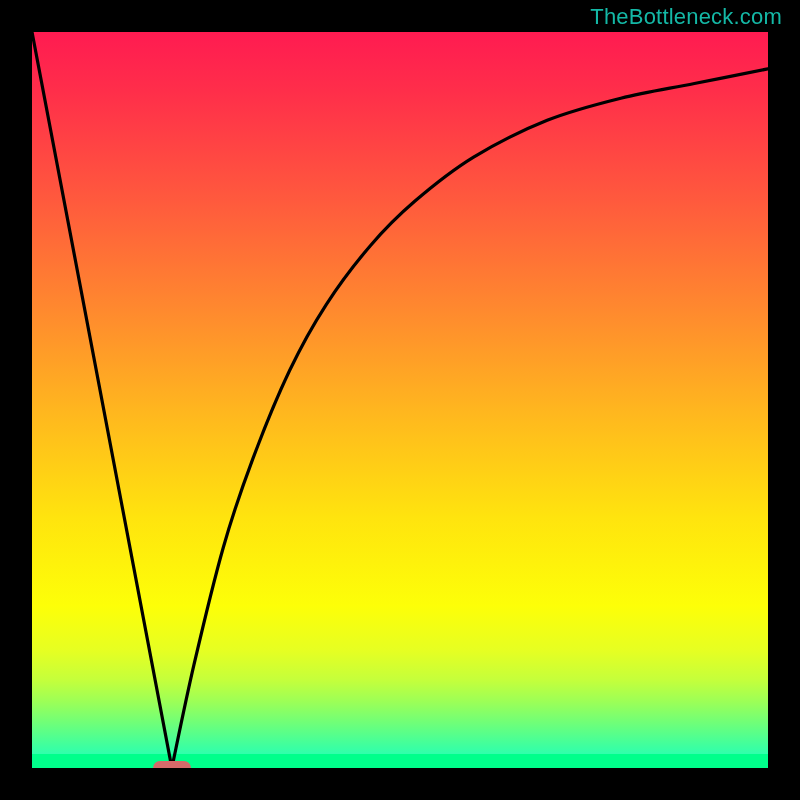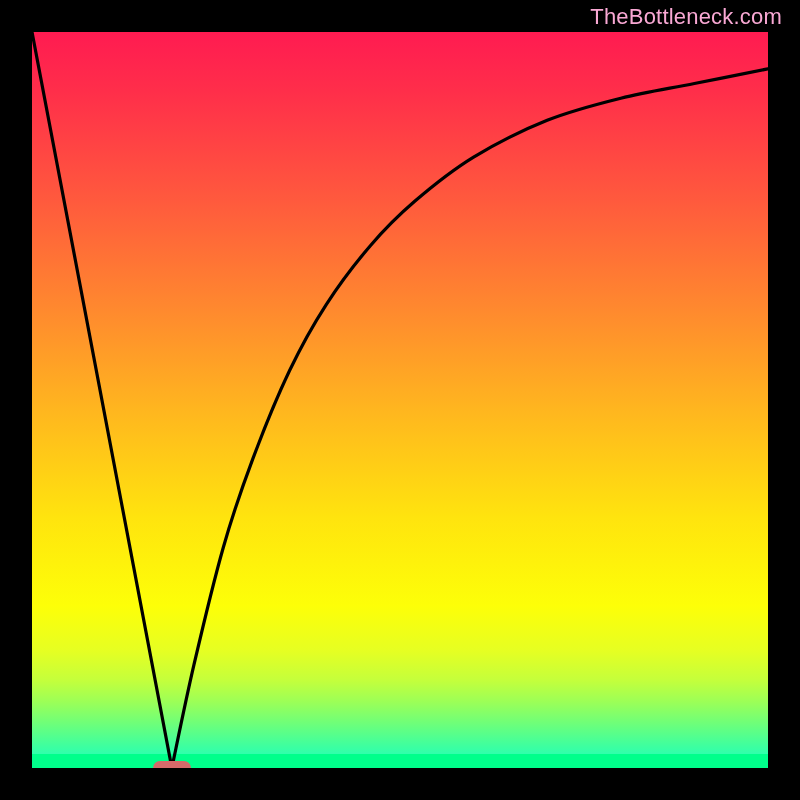--- a/index.html
+++ b/index.html
@@ -14,21 +14,21 @@
   .frame {
     position: relative;
     width: 800px;
     height: 800px;
     background: #000;
   }
   .watermark {
     position: absolute;
     top: 4px;
     right: 18px;
-    color: #f9a8d4;
+    color: #14b8a6;
     font-size: 22px;
     letter-spacing: 0.2px;
     font-weight: 400;
     z-index: 20;
   }
   .plot-area {
     position: absolute;
     left: 32px;
     top: 32px;
     width: 736px;

